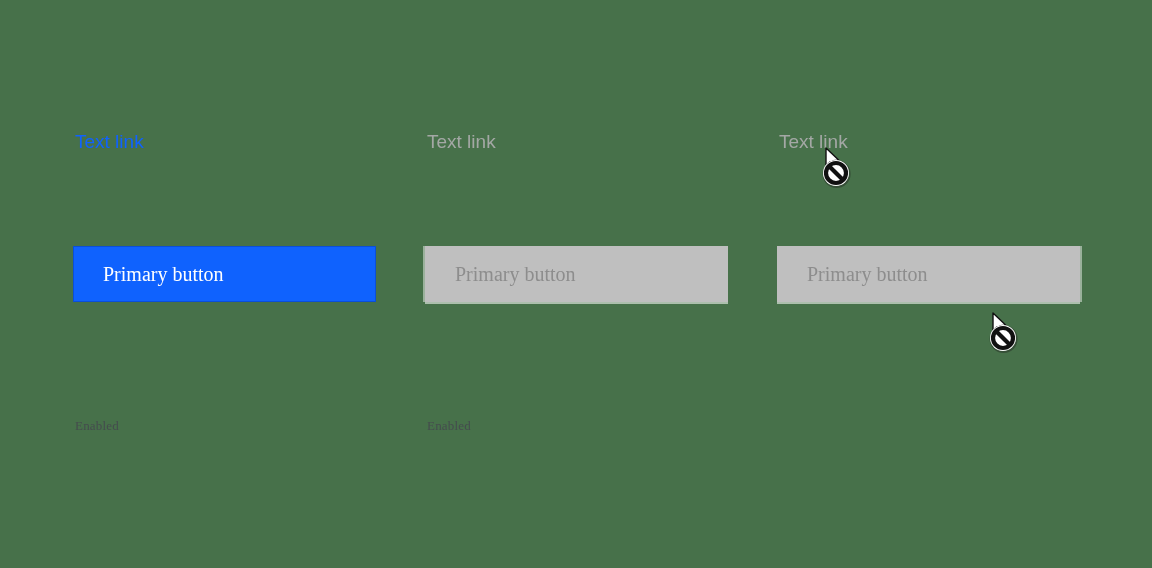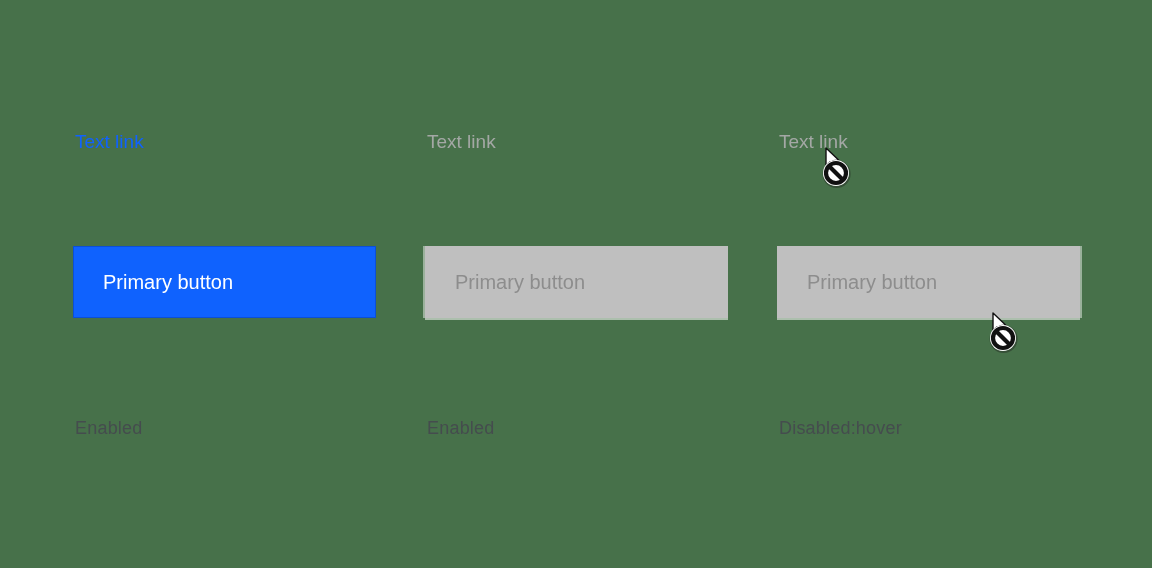--- a/index.html
+++ b/index.html
@@ -46,25 +46,25 @@
     display: inline-block;
   }
   .text-link.enabled  { color: var(--link-enabled); }
   .text-link.disabled { color: var(--link-disabled); cursor: default; }
 
   .btn {
     position: absolute;
     top: 246px;
     left: 0;
     width: 303px;
-    height: 72px;
+    height: 56px;
     display: flex;
     align-items: center;
     padding-left: 30px;
-    font-family: Liberation Sans, sans-serif;
+    font-family: Liberation Serif, serif;
     font-size: 20px;
     font-weight: 400;
     border: none;
     text-align: left;
     cursor: pointer;
   }
   .btn.primary {
     background: var(--button-primary-bg);
     color: var(--button-primary-text);
     box-shadow: inset 0 0 0 1px rgba(0, 25, 100, 0.25);
@@ -75,22 +75,22 @@
     cursor: default;
   }
   
   .btn.edge-left  { box-shadow: -2px 0 0 rgba(255,255,255,0.45), 0 2px 0 rgba(255,255,255,0.55); }
   .btn.edge-right { box-shadow:  2px 0 0 rgba(255,255,255,0.45), 0 2px 0 rgba(255,255,255,0.55); }
 
   .state-label {
     position: absolute;
     top: 418px;
     left: 2px;
-    font-family: Liberation Sans, sans-serif;
-    font-size: 18px;
+    font-family: Liberation Serif, serif;
+    font-size: 13px;
     letter-spacing: 0.2px;
     color: var(--state-label);
   }
 
   .cursor {
     position: absolute;
     width: 40px;
     height: 48px;
     pointer-events: none;
   }
@@ -111,21 +111,20 @@
 
   <section class="col col-2">
     <a href="#" class="text-link disabled">Text link</a>
     <button class="btn disabled edge-left">Primary button</button>
     <div class="state-label">Enabled</div>
   </section>
 
   <section class="col col-3">
     <a href="#" class="text-link disabled">Text link</a>
     <button class="btn disabled edge-right">Primary button</button>
-    <div class="state-label">Disabled:hover</div>
   </section>
 
   <div class="cursor cursor-a">
     <svg width="40" height="48" viewBox="0 0 40 48" xmlns="http://www.w3.org/2000/svg">
       <g>
         <path d="M6 2 L6 19.5 L10.2 15.9 L13.6 23.2 L16.6 21.8 L13.2 14.6 L18.6 14.1 Z" fill="#ffffff" stroke="#111111" stroke-width="1.4" stroke-linejoin="round"></path>
       </g>
       <g>
         <circle cx="16.6" cy="28" r="14" fill="rgba(25,25,25,0.38)"></circle>
         <circle cx="16" cy="27" r="13" fill="#ffffff"></circle>

